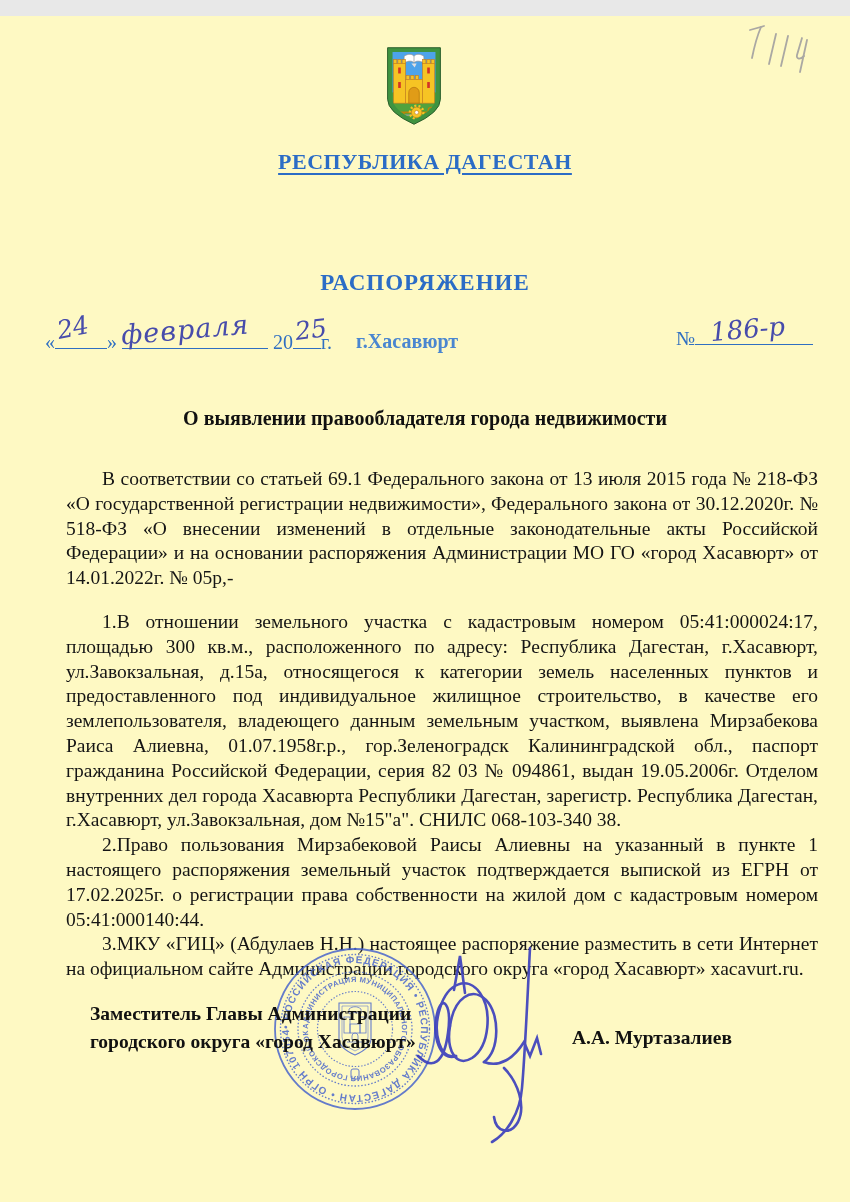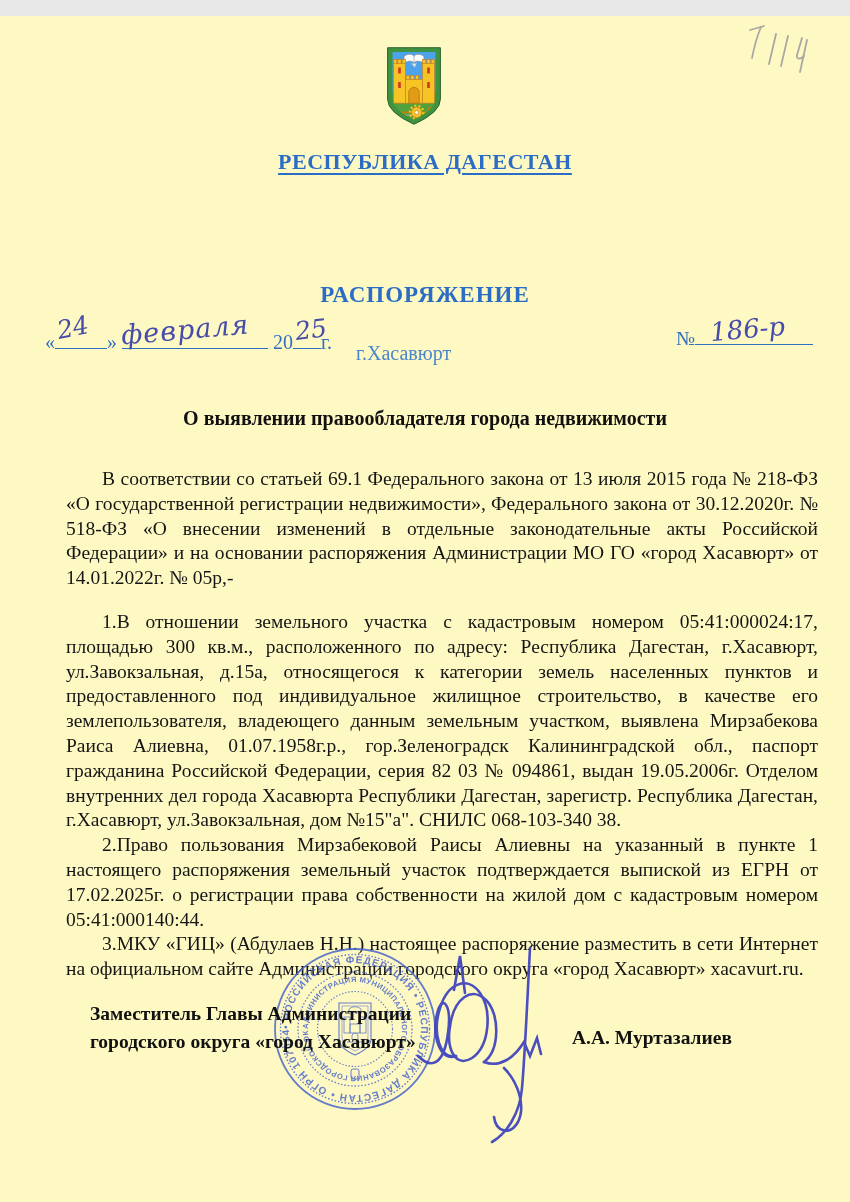--- a/index.html
+++ b/index.html
@@ -8,29 +8,29 @@
     background:#fef9c3; overflow:hidden;
     font-family:"Liberation Serif", serif; color:#151515;
   }
   
   .coat-of-arms { position:absolute; left:381px; top:29px; }
   .h-blue { position:absolute; left:0; width:100%; text-align:center;
             color:#2b6cc6; font-weight:bold; }
   .republic   { top:133px; font-size:22px; letter-spacing:.5px; }
   .republic span { text-decoration:underline; text-decoration-thickness:2px; text-underline-offset:4px; }
   .org        { top:190px; font-size:22px; line-height:29px; }
-  .doc-type   { top:266px; font-size:23px; letter-spacing:1px; }
+  .doc-type   { top:254px; font-size:23px; letter-spacing:1px; }
 
   
   .date-row { position:absolute; top:310px; left:0; width:100%; height:50px;
               color:#2f6fc2; font-size:20px;padding-left:11px; }
   .date-left { position:absolute; left:45px; top:4px; white-space:nowrap; }
   .blank { display:inline-block; border-bottom:1.6px solid #2f6fc2; height:18px;
            vertical-align:baseline; }
-  .date-city { position:absolute; left:356px; top:16px; color:#4a86d0; }
+  .date-city { position:absolute; left:356px; top:4px; color:#4a86d0;font-weight:bold; }
   .date-num  { position:absolute; left:676px; top:0px; white-space:nowrap; }
   .hw { position:absolute; font-style:italic; color:#474cab;
         font-family:"DejaVu Serif", serif; white-space:nowrap; }
   .hw-day   { left:12px;  top:-17px; font-size:25px; transform:rotate(-11deg); }
   .hw-month { left:76px;  top:-16px; font-size:27px; transform:rotate(-5deg); letter-spacing:1px;}
   .hw-year  { left:250px; top:-15px; font-size:25px; transform:rotate(-7deg); }
   .hw-num   { left:34px;  top:-12px; font-size:26px; transform:rotate(-5deg); }
 
   
   .subject { position:absolute; top:391px; left:0; width:100%; text-align:center;

